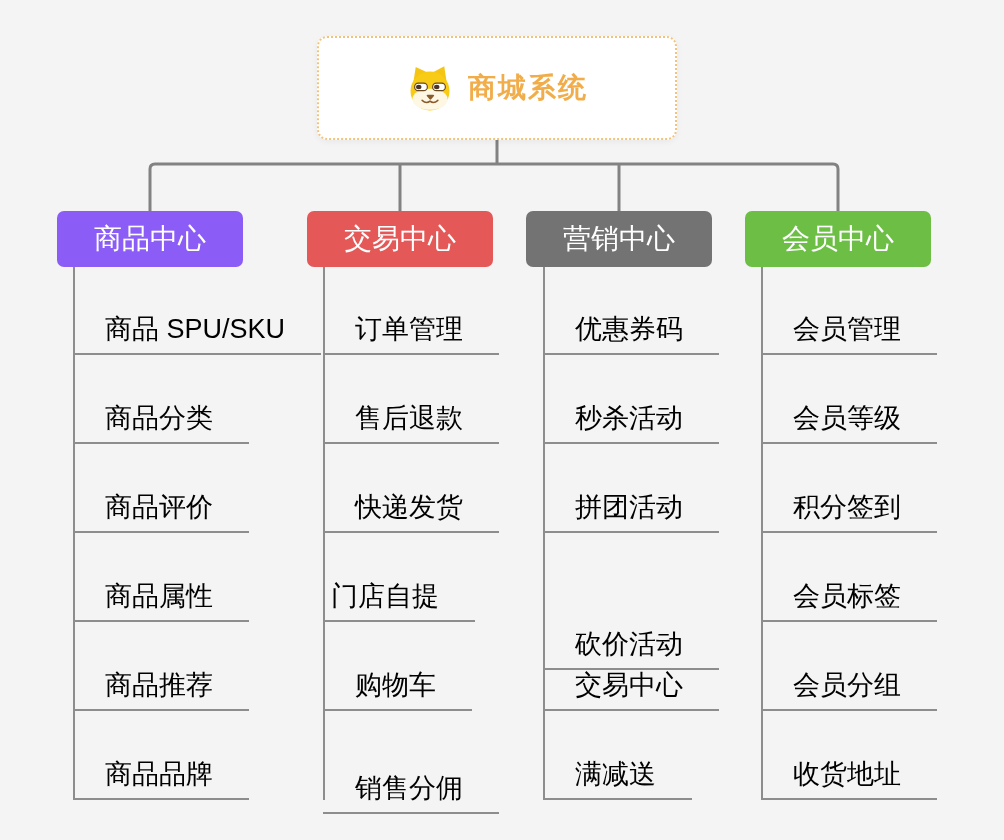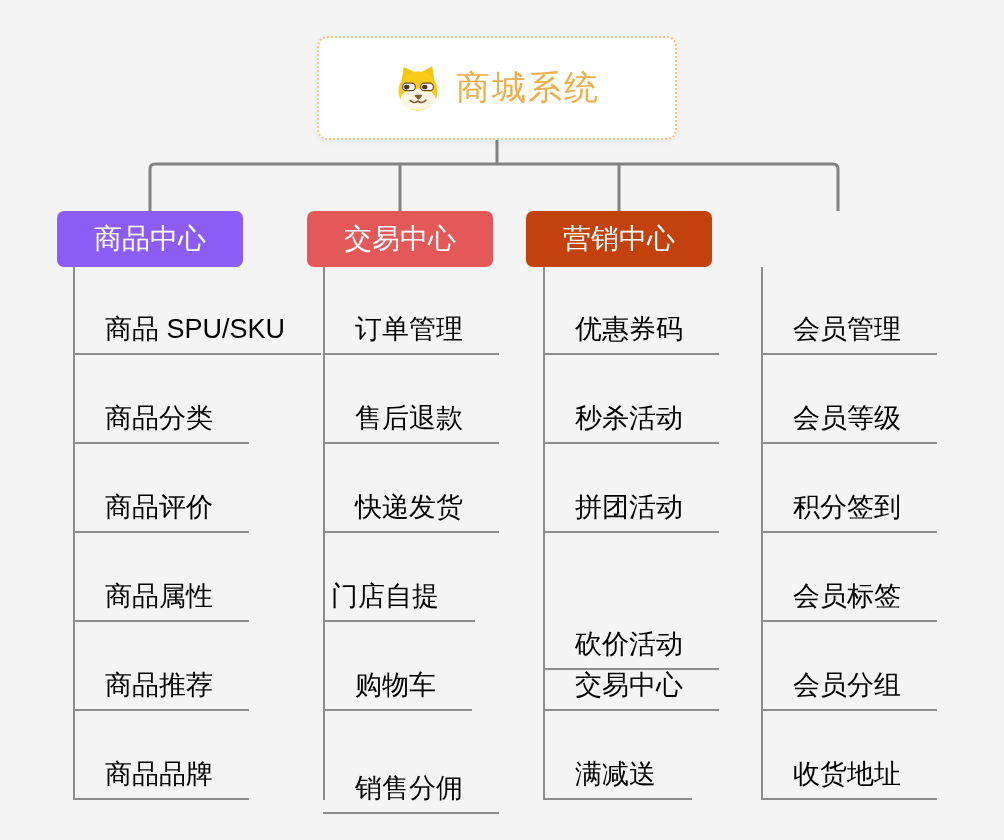--- a/index.html
+++ b/index.html
@@ -19,23 +19,23 @@
   .root{
     position:absolute;left:317px;top:36px;width:360px;height:104px;
     box-sizing:border-box;
     background:#ffffff;
     border:2px dotted #f3c37c;
     border-radius:10px;
     display:flex;align-items:center;justify-content:center;gap:14px;
     box-shadow:0 2px 6px rgba(0,0,0,0.05);
   }
   .root-label{
-    font-size:34px;
+    font-size:28px;
     letter-spacing:2px;
-    font-weight:400;
+    font-weight:700;
     white-space:nowrap;
   }
 
   .branch-header{
     position:absolute;top:211px;width:186px;height:56px;
     box-sizing:border-box;
     border-radius:7px;
     color:#ffffff;
     font-size:28px;
     display:flex;align-items:center;justify-content:center;
@@ -98,21 +98,22 @@
       <ellipse cx="17" cy="30.5" rx="3.6" ry="3" fill="#4a3524"></ellipse>
       <ellipse cx="41" cy="30.5" rx="3.6" ry="3" fill="#4a3524"></ellipse>
       <path d="M27.6 41 h8.8 a1.1 1.1 0 0 1 .85 1.8 l-3.7 4.2 a1.4 1.4 0 0 1 -2.1 0 l-3.7 -4.2 a1.1 1.1 0 0 1 .85 -1.8 Z" fill="#8a5a2b"></path>
       <path d="M21.5 48.5 Q27 53.5 32 49.5 Q37 53.5 42.5 48.5" fill="none" stroke="#8a5a2b" stroke-width="2" stroke-linecap="round"></path>
     </svg>
     <span class="root-label" style="color: rgb(241, 173, 74);">商城系统</span>
   </div>
 
   <div class="branch-header bh0" style="background: #8b5cf6;">商品中心</div>
   <div class="branch-header bh1" style="background: rgb(228, 88, 88);">交易中心</div>
-  <div class="branch-header bh2" style="background: #c2410c;">营销中心</div>
+  <div class="branch-header bh2" style="background: #737373;">营销中心</div>
+  <div class="branch-header bh3" style="background: rgb(108, 190, 68);">会员中心</div>
 
   <div class="col col0" style="border-color: rgb(141, 141, 141);">
     <div class="leaf" style="border-color: rgb(141, 141, 141);">商品 SPU/SKU</div>
     <div class="leaf" style="border-color: rgb(141, 141, 141);">商品分类</div>
     <div class="leaf" style="border-color: rgb(141, 141, 141);">商品评价</div>
     <div class="leaf" style="border-color: rgb(141, 141, 141);">商品属性</div>
     <div class="leaf" style="border-color: rgb(141, 141, 141);">商品推荐</div>
     <div class="leaf" style="border-color: rgb(141, 141, 141);">商品品牌</div>
   </div>
 

